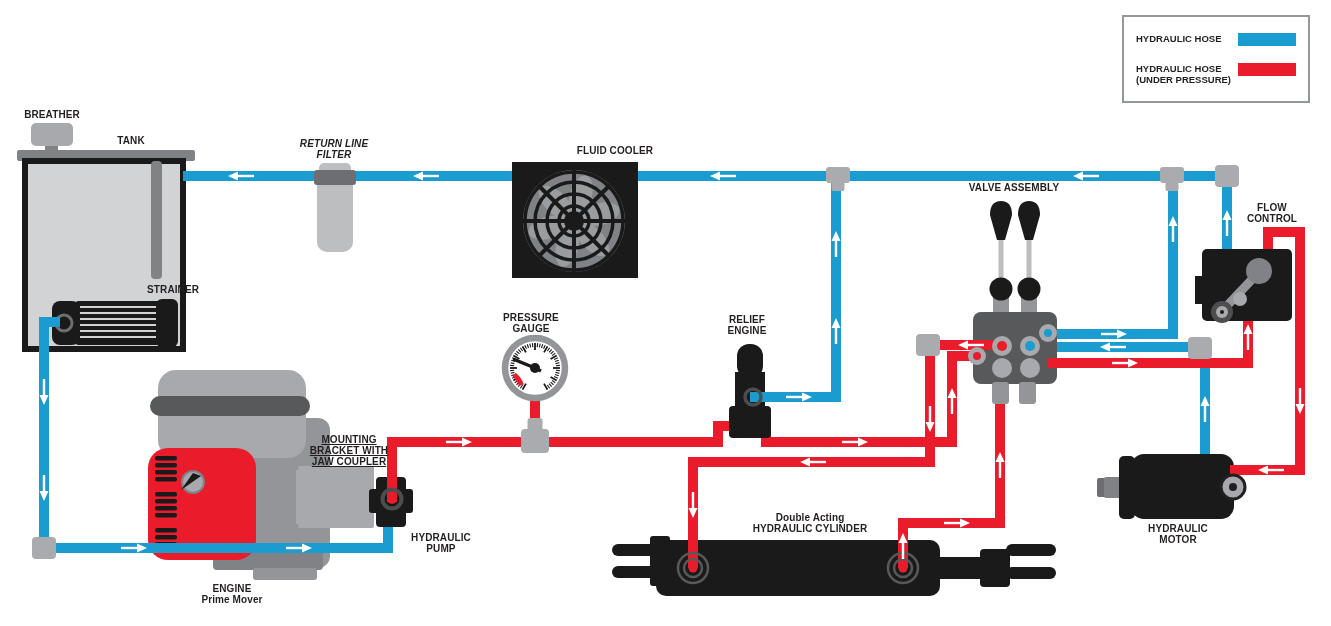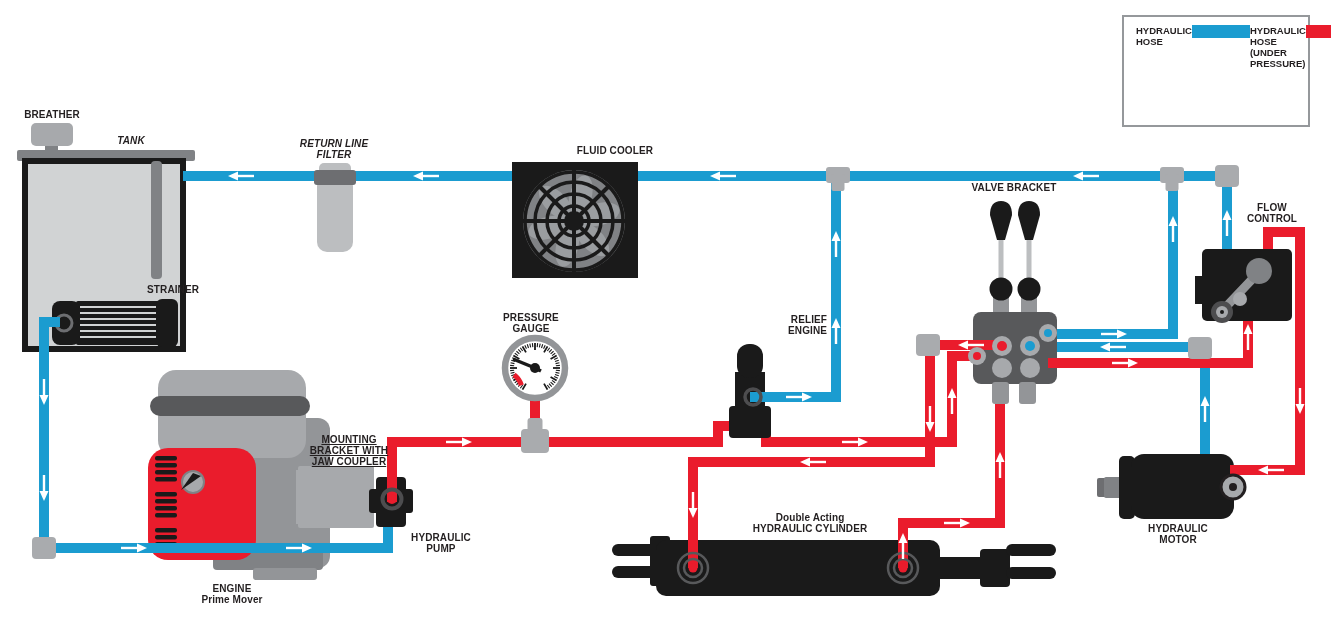--- a/index.html
+++ b/index.html
@@ -3,22 +3,22 @@
 <meta charset="utf-8">
 <style>
   html,body{margin:0;padding:0;background:#fff;}
   .canvas{position:relative;width:1331px;height:626px;background:#fff;overflow:hidden;
           font-family:"Liberation Sans",sans-serif;}
   .canvas svg{position:absolute;left:0;top:0;}
   .lbl{position:absolute;width:160px;margin-left:-80px;text-align:center;
        font-size:10px;font-weight:bold;color:#231F20;line-height:11px;letter-spacing:.1px;}
   .lbl span{display:block;}
   .lbl .it{}
-  .legend{position:absolute;left:1122px;top:15px;width:188px;height:112px;background:#fff;
-          border:2px solid #95989b;box-sizing:border-box;display:flex;flex-direction:row;
+  .legend{position:absolute;left:1122px;top:15px;width:188px;height:88px;background:#fff;
+          border:2px solid #95989b;box-sizing:border-box;display:flex;flex-direction:column;
           justify-content:space-around;padding:8px 12px;}
   .legend-row{display:flex;justify-content:space-between;align-items:flex-start;}
   .legend-label{font-size:9.5px;font-weight:bold;color:#231F20;line-height:11px;}
   .legend-label span{display:block;}
   .legend-swatch{width:58px;height:13px;margin-top:0px;flex:none;}
 </style>
 </head>
 <body>
 
 <div class="canvas">
@@ -383,43 +383,43 @@
         <g transform="translate(1270,470) rotate(180)" fill="#fff">
           <rect x="-14" y="-1.2" width="18" height="2.4" fill="#fff"></rect>
           <polygon points="2,-4.5 12,0 2,4.5"></polygon>
         </g>
       </g>
     </svg>
   <div id="labels">
       <div class="lbl" style="left: 52px; top: 109px;">
         <span>BREATHER</span>
       </div>
-      <div class="lbl" style="left: 131px; top: 135px; font-style: italic;">
+      <div class="lbl" style="left: 131px; top: 135px;">
         <span>TANK</span>
       </div>
       <div class="lbl" style="left: 119px; top: 284px; text-align: right;">
         <span>STRAINER</span>
       </div>
       <div class="lbl" style="left: 334px; top: 138px; font-style: italic;">
         <span>RETURN LINE</span>
         <span>FILTER</span>
       </div>
       <div class="lbl" style="left: 573px; top: 145px; text-align: right;">
         <span>FLUID COOLER</span>
       </div>
       <div class="lbl" style="left: 531px; top: 312px;">
         <span>PRESSURE</span>
         <span>GAUGE</span>
       </div>
-      <div class="lbl" style="left: 747px; top: 314px; text-align: right;">
+      <div class="lbl" style="left: 747px; top: 314px;">
         <span>RELIEF</span>
         <span>ENGINE</span>
       </div>
       <div class="lbl" style="left: 1014px; top: 182px;">
-        <span>VALVE BRACKET</span>
+        <span>VALVE ASSEMBLY</span>
       </div>
       <div class="lbl" style="left: 1272px; top: 202px;">
         <span>FLOW</span>
         <span>CONTROL</span>
       </div>
       <div class="lbl" style="left: 1178px; top: 523px;">
         <span>HYDRAULIC</span>
         <span>MOTOR</span>
       </div>
       <div class="lbl" style="left: 441px; top: 532px;">

